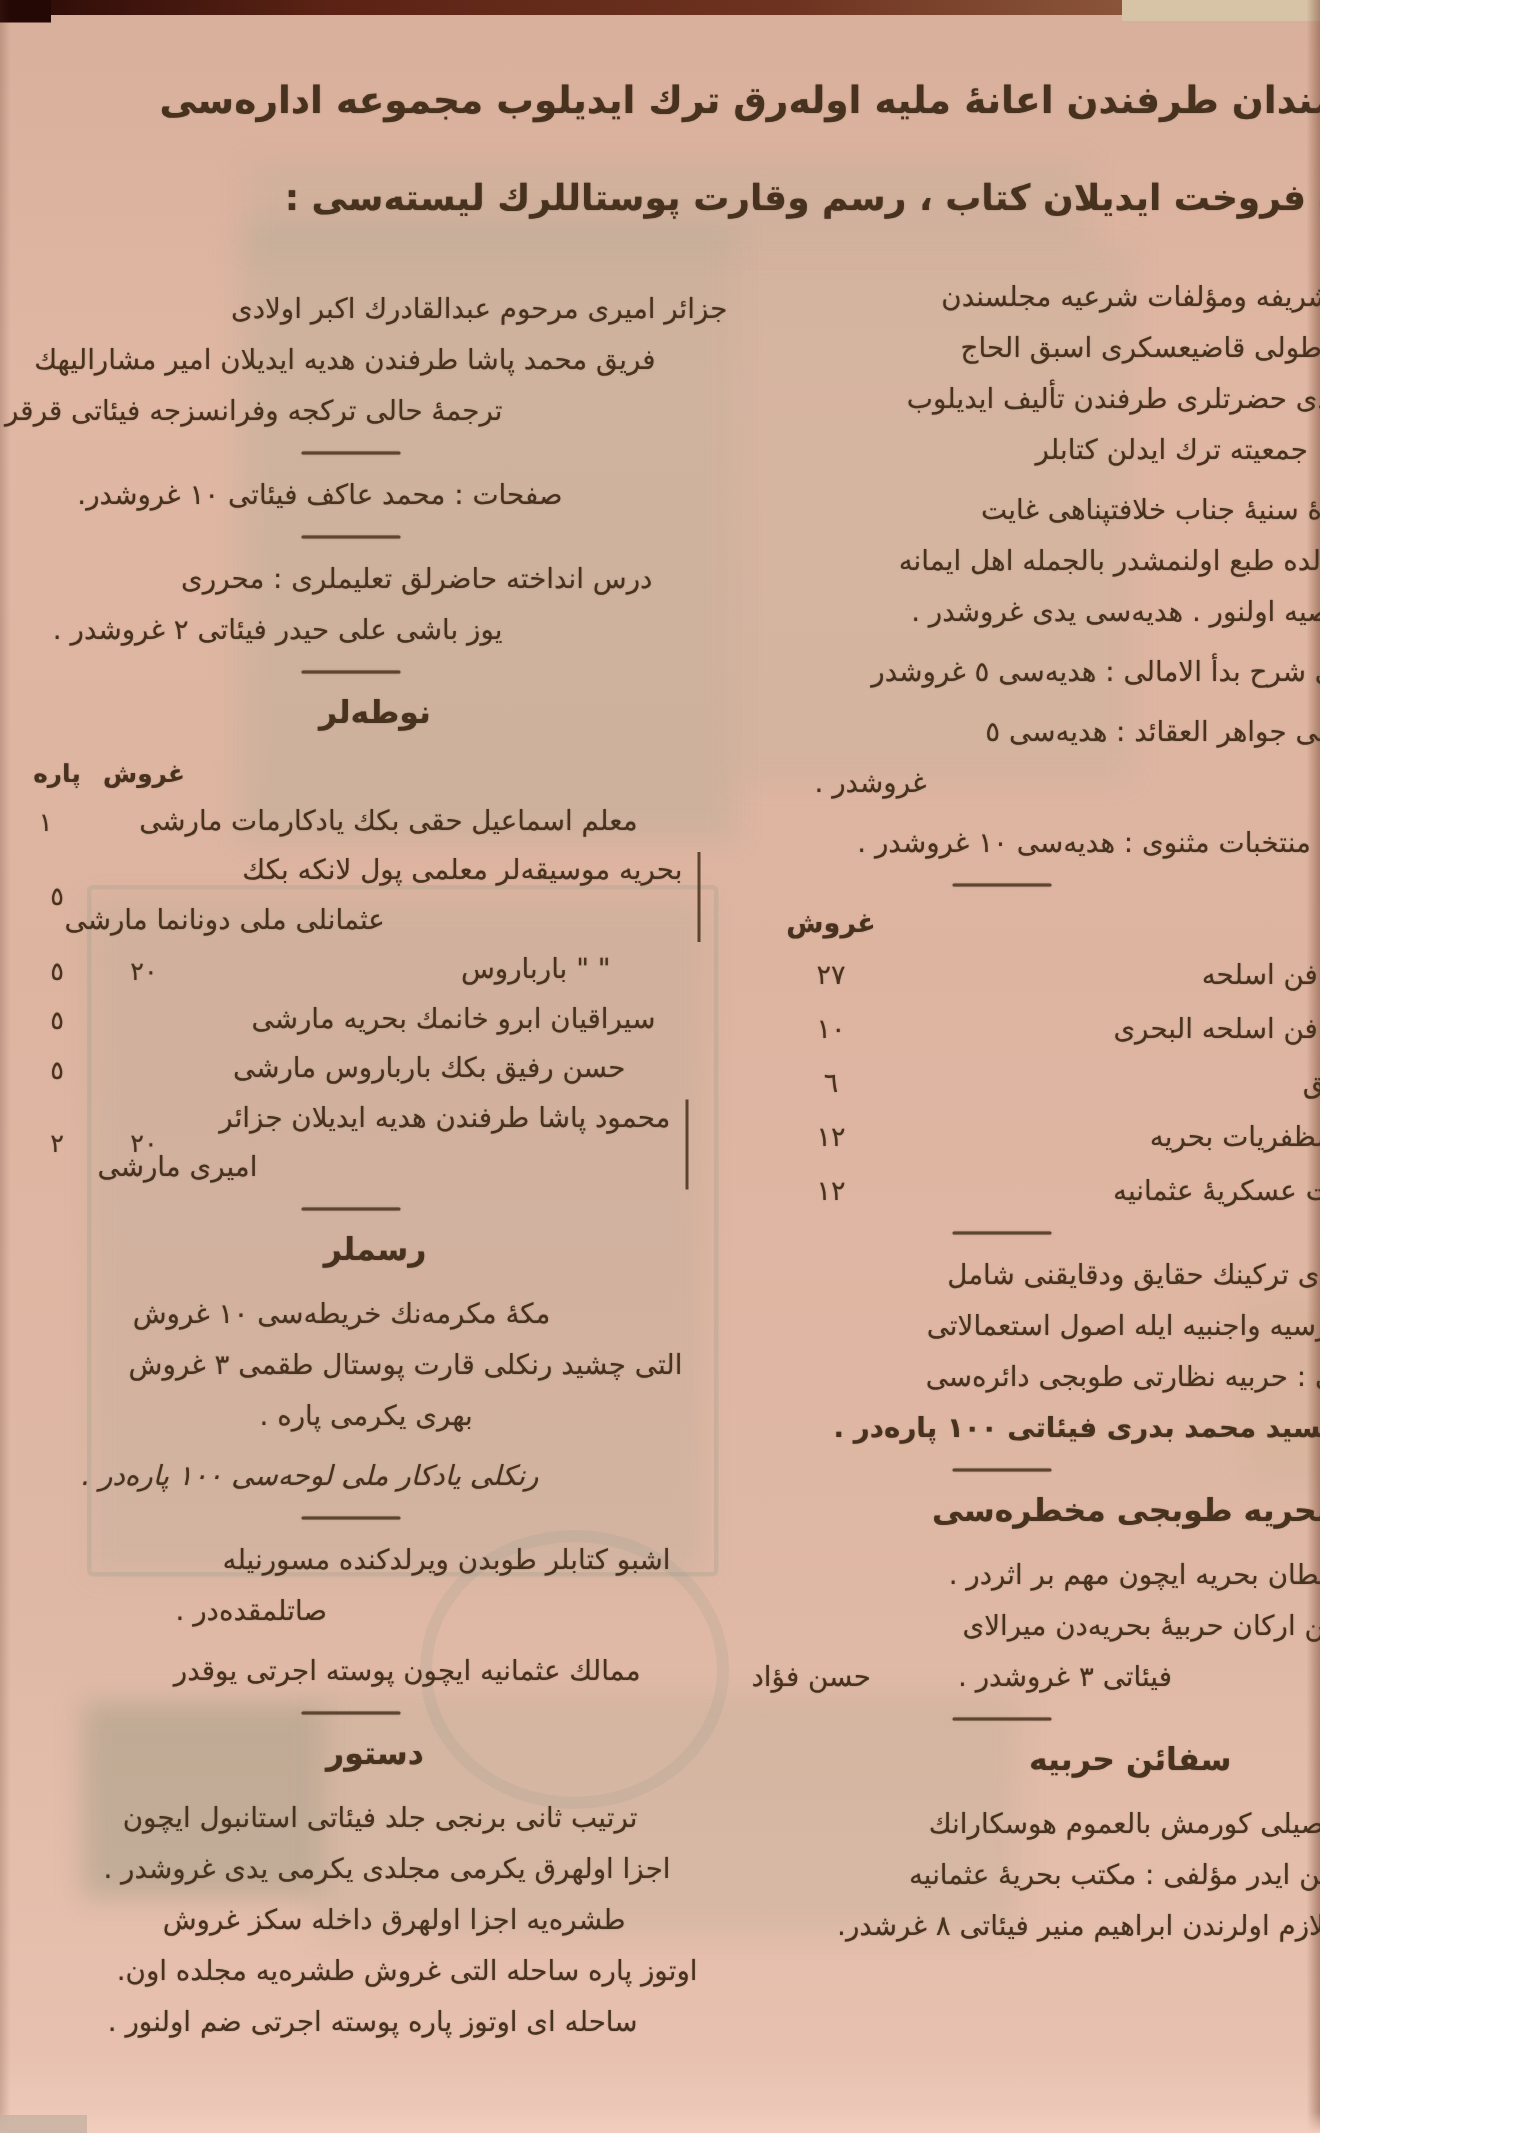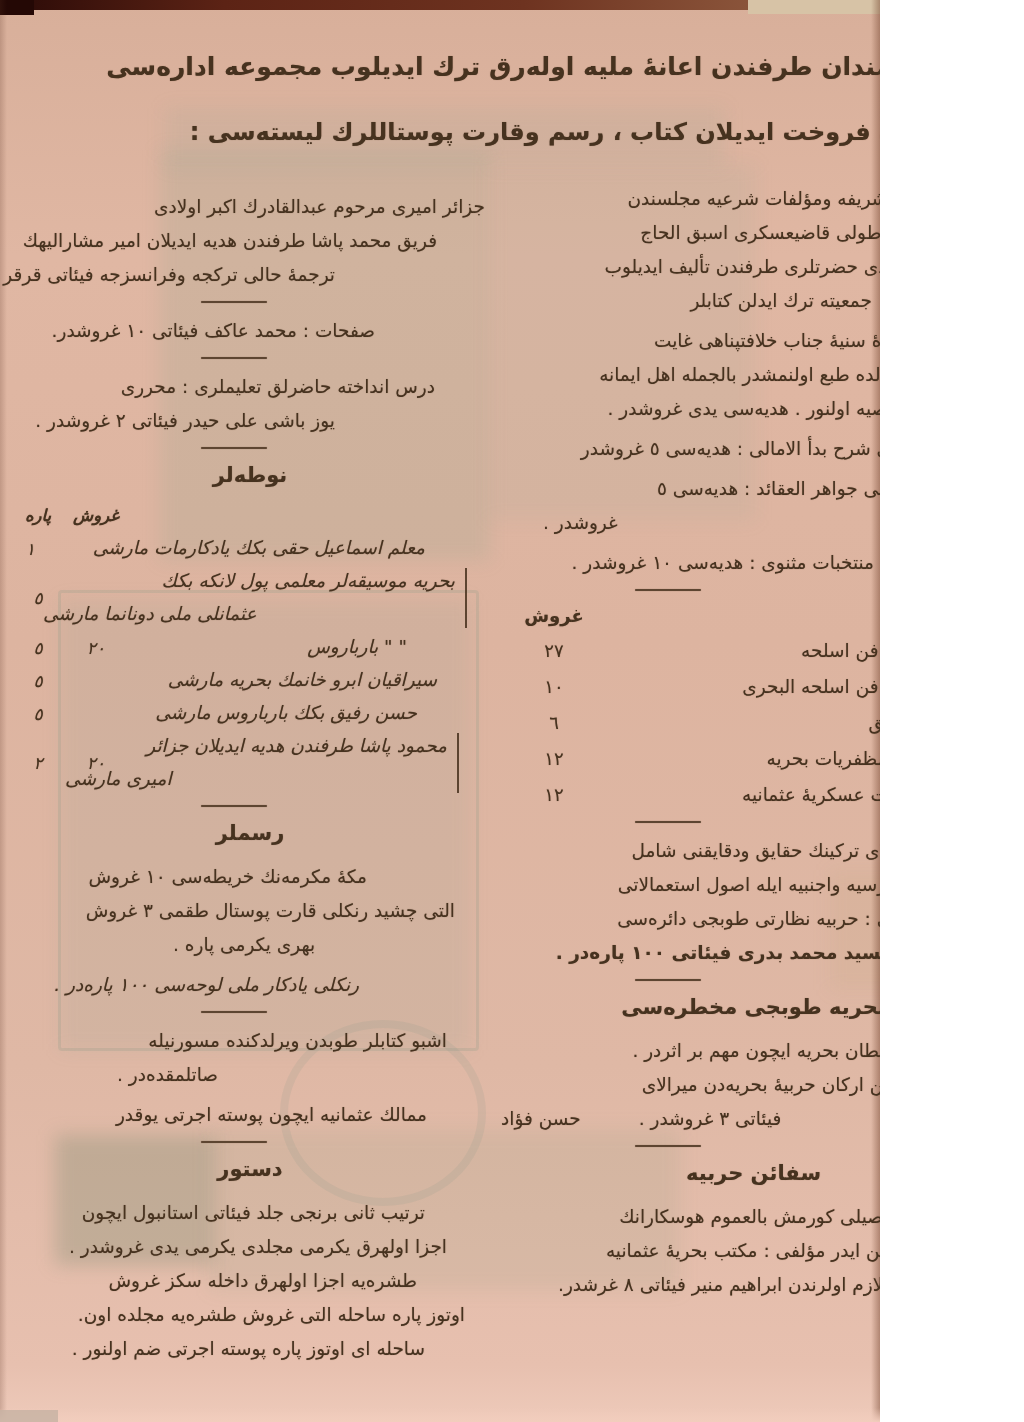--- a/index.html
+++ b/index.html
@@ -46,21 +46,21 @@
   .rule{height:2px;width:66px;background:#5d4531;margin:9px 0 11px 0;border-radius:1px;box-shadow:0 0 1px rgba(70,45,25,.5);}
   .rule-r{margin-left:140px;}
   .rule-l{margin-left:186px;}
   
   .books{margin:2px 0 4px 0;}
   .bunit{width:70px;margin-left:24px;text-align:center;direction:rtl;font-size:18px;height:30px;line-height:28px;font-weight:bold;}
   .brow{display:flex;direction:ltr;align-items:center;height:36px;}
   .bprice{width:70px;margin-left:24px;text-align:center;font-size:18px;}
   .btitle{flex:1;direction:rtl;padding-left:10px;padding-right:84px;font-size:18.5px;white-space:nowrap;}
   
-  .notas{margin:2px 0 2px 0;font-style:italic;}
+  .notas{margin:2px 0 2px 0;}
   .nhead{display:flex;direction:ltr;height:30px;line-height:28px;font-size:16.5px;font-weight:bold;}
   .ncell-p{width:46px;text-align:center;}
   .ncell-g{width:70px;text-align:center;}
   .nrow{display:flex;direction:ltr;align-items:center;}
   .nrow .num{font-size:17px;}
   .ntitles{flex:1;position:relative;}
   .ntitles .line{height:33px;line-height:32px;}
   .brace{position:absolute;top:3px;bottom:3px;width:2px;background:rgba(70,48,28,.85);}
 </style>
 </head>

